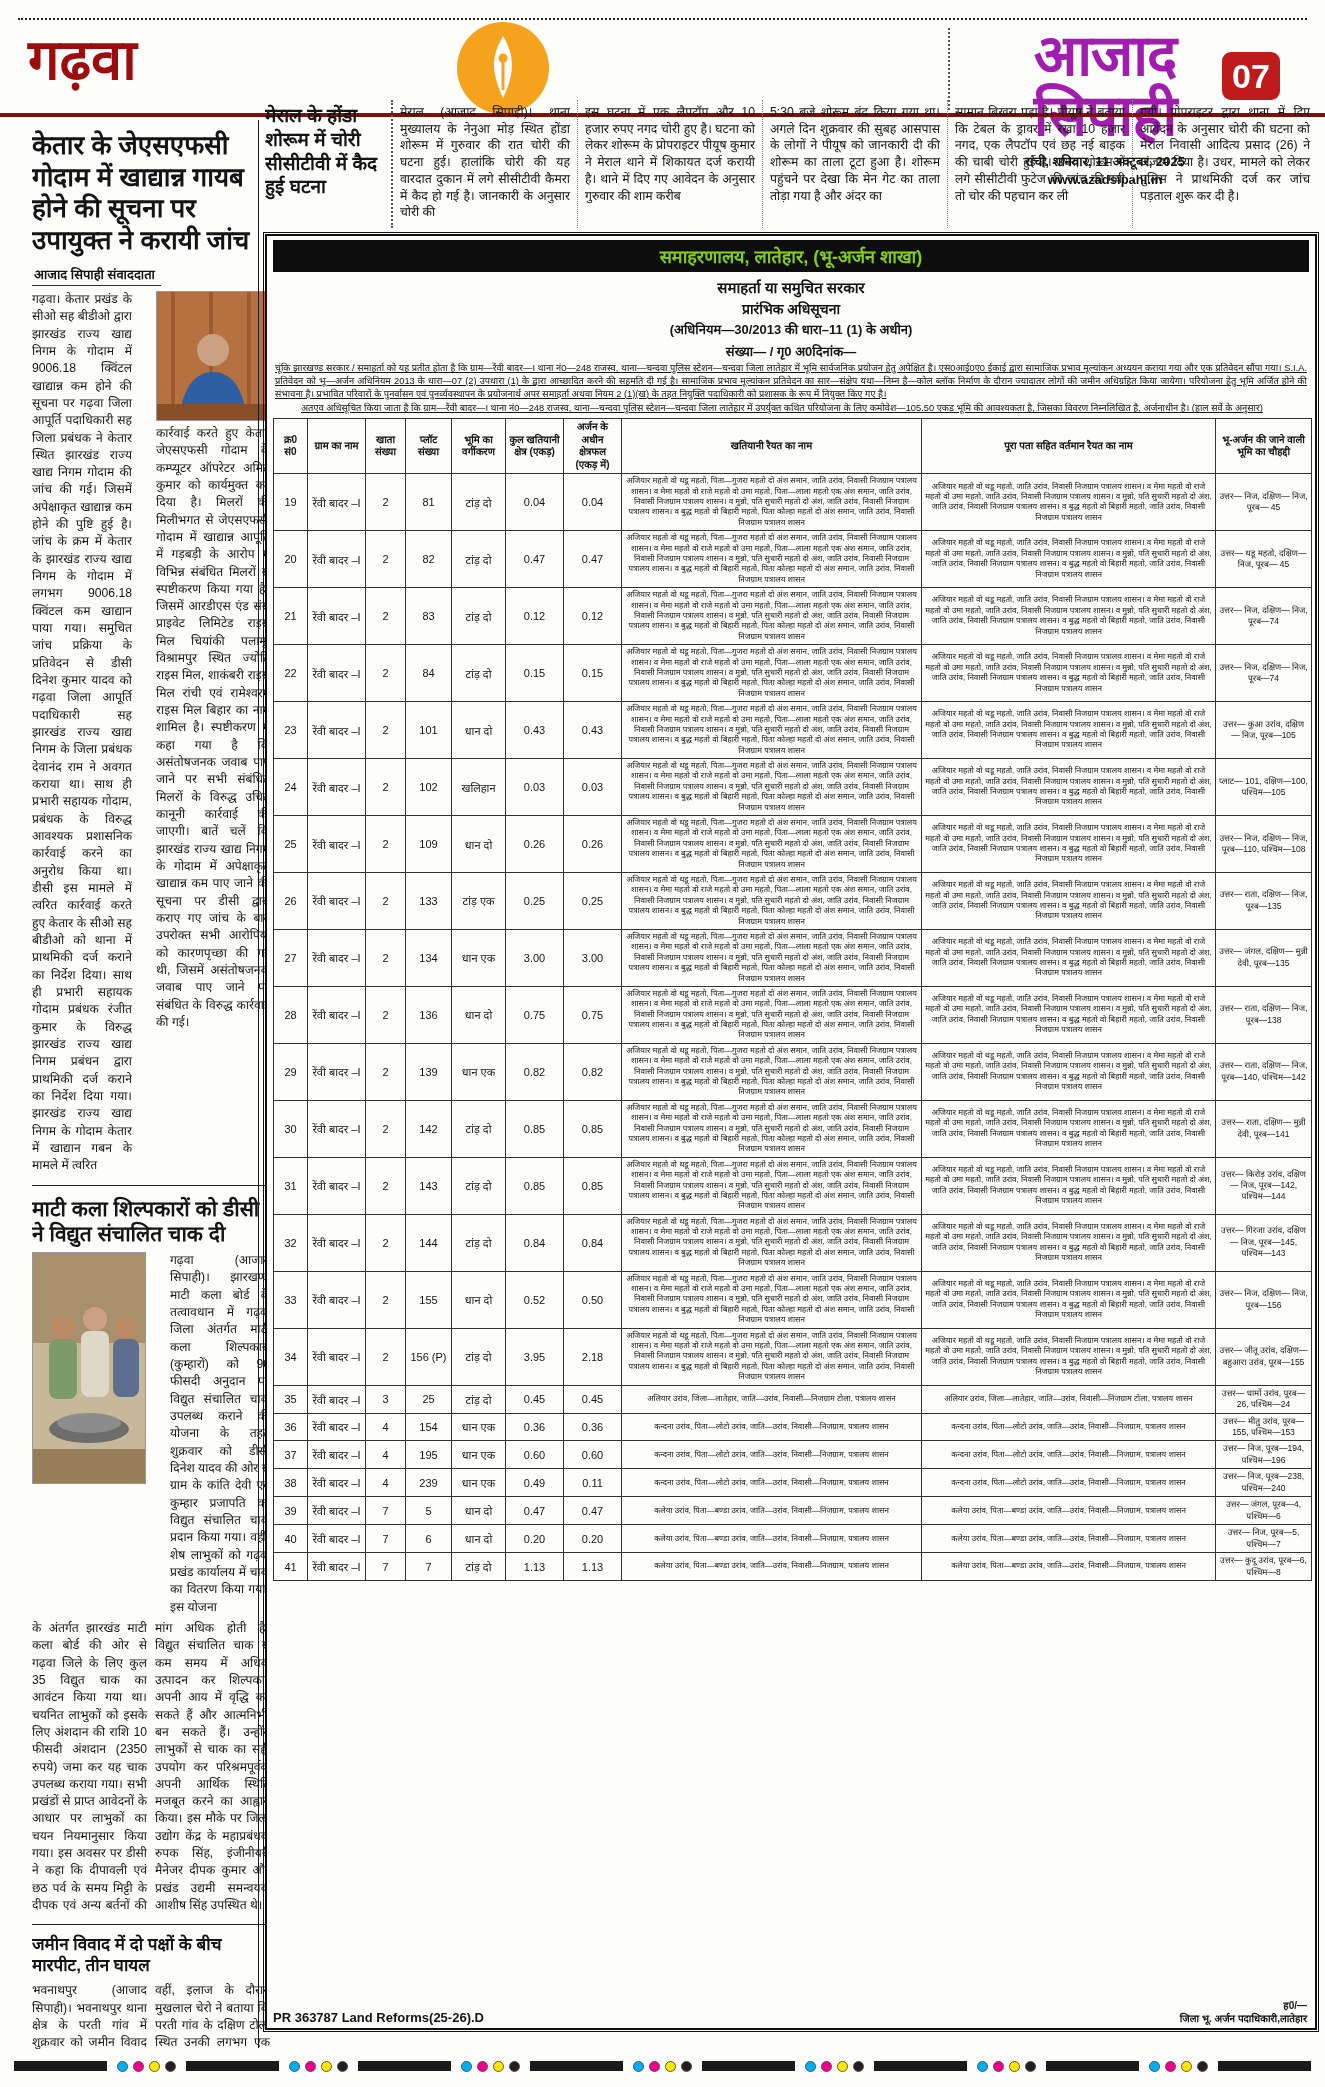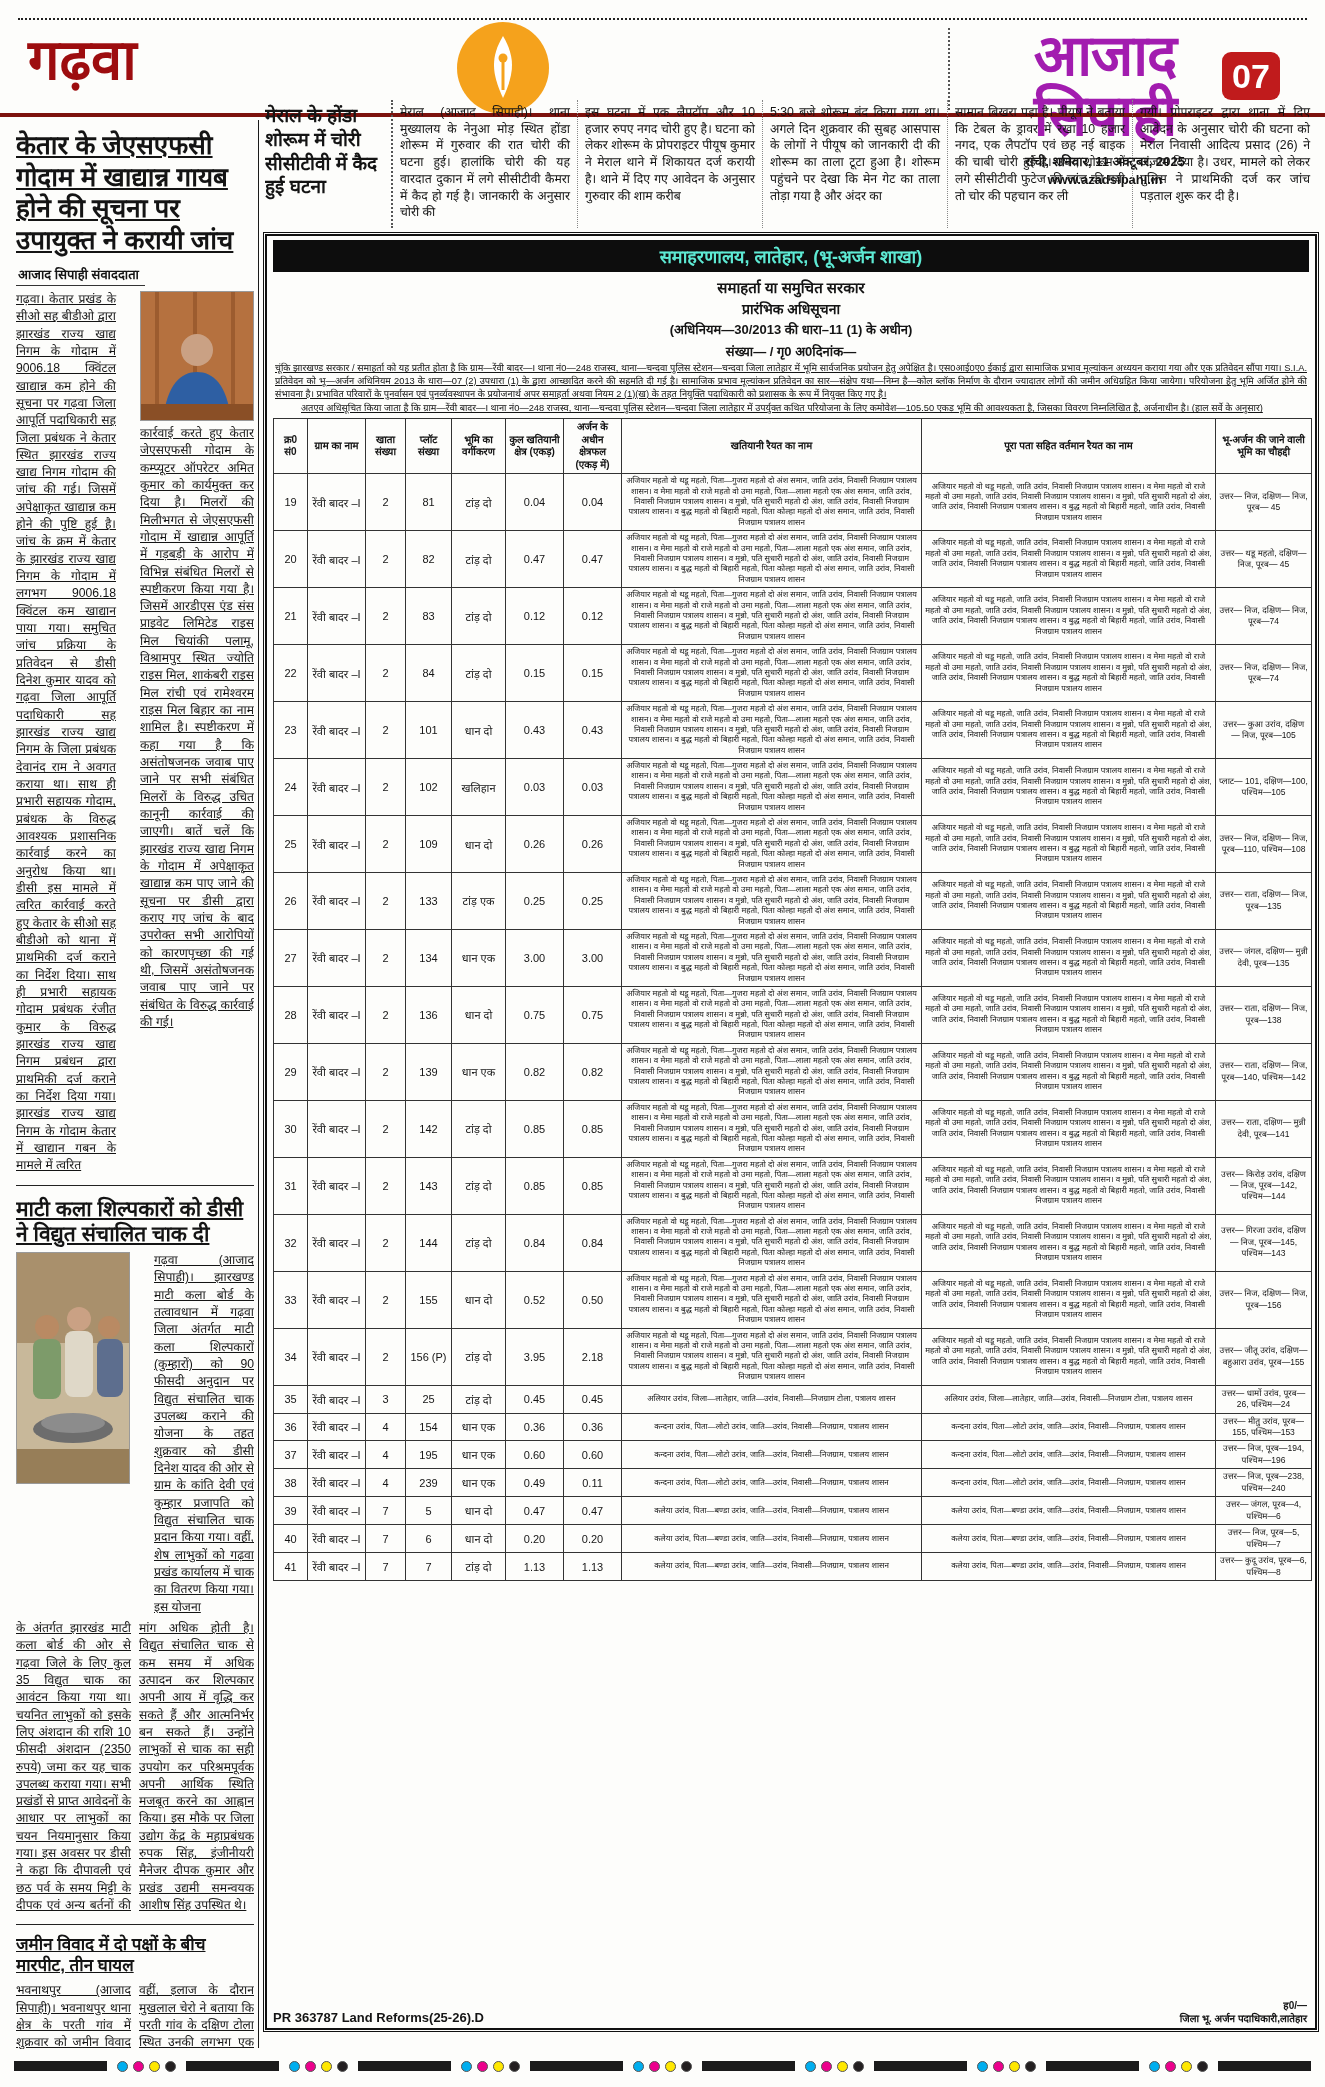--- a/index.html
+++ b/index.html
@@ -11,41 +11,41 @@
   .pen-badge{position:absolute;left:455px;top:20px;width:96px;height:96px;}
   .mast-right{position:absolute;left:995px;top:26px;width:220px;text-align:center;}
   .paper-name{font-size:57px;font-weight:800;color:#a21caf;line-height:1.05;letter-spacing:-1px;}
   .dateline{font-size:13px;font-weight:700;margin-top:6px;}
   .website{font-size:13px;font-weight:700;margin-top:2px;}
   .mast-vrule{position:absolute;left:948px;top:28px;height:82px;border-left:2px dotted #555;}
   .page-no{position:absolute;left:1222px;top:52px;width:58px;height:48px;background:#c01b1c;color:#fff;
            font-size:34px;font-weight:800;display:flex;align-items:center;justify-content:center;border-radius:9px;}
   .red-rule{position:absolute;left:0;top:113px;width:100%;height:4px;background:#7d120d;}
   
-  .left-col{position:absolute;left:16px;top:124px;width:238px;height:1925px;overflow:hidden;text-decoration:underline;}
+  .left-col{position:absolute;left:32px;top:124px;width:238px;height:1925px;overflow:hidden;}
   .h-big{font-size:26px;font-weight:800;line-height:1.22;margin:6px 0 8px 0;}
   .h-mid{font-size:21px;font-weight:800;line-height:1.2;margin:10px 0 6px 0;}
   .h-small{font-size:17px;font-weight:800;line-height:1.2;margin:10px 0 6px 0;}
   .byline{font-size:13px;font-weight:700;border-bottom:1.5px solid #333;display:inline-block;padding:0 6px 2px 2px;margin-bottom:5px;}
   .cols2{display:flex;gap:24px;}
   .colw{flex:1;font-size:12.2px;line-height:1.42;text-align:justify;}
   .body2{font-size:12.2px;line-height:1.42;text-align:justify;column-count:2;column-gap:8px;}
   .photo{display:block;border:1px solid #999;}
   .art-sep{border-top:1.5px solid #222;margin:10px 0 0 0;}
   
   .v-divider{position:absolute;left:258px;top:120px;height:1928px;border-left:1.5px solid #1a1a1a;}
   .right-area{position:absolute;left:265px;top:100px;width:1052px;}
   .top-strip{display:flex;height:128px;overflow:hidden;}
   .strip-head{width:118px;font-size:19px;font-weight:800;line-height:1.25;padding:4px 8px 0 0;border-right:2px dotted #555;}
   .strip-col{flex:1;font-size:12.3px;line-height:1.36;padding:4px 7px 0 7px;text-align:justify;}
   .strip-col + .strip-col{border-left:1px dotted #888;}
   
   .notice-box{margin-top:6px;border:2px solid #111;outline:1px solid #111;outline-offset:1px;
               padding:4px 6px 22px 6px;height:1766px;position:relative;overflow:hidden;background:#fdfdfb;}
-  .dept-bar{background:#0d0d0d;color:#5eead4;text-align:center;font-size:18px;font-weight:700;padding:4px 8px;}
+  .dept-bar{background:#0d0d0d;color:#84cc16;text-align:center;font-size:18px;font-weight:700;padding:4px 8px;}
   .n-line1{text-align:center;font-size:15px;font-weight:700;margin-top:5px;}
   .n-line2{text-align:center;font-size:14px;font-weight:700;margin-top:2px;}
   .n-line3{text-align:center;font-size:13px;font-weight:700;margin-top:2px;}
   .n-numrow{display:flex;justify-content:center;font-size:13px;font-weight:700;margin:4px 6px 2px 6px;}
   .n-para{font-size:9.3px;line-height:1.38;text-align:justify;margin:2px 2px;text-decoration:underline;}
   .n-para.ind{text-indent:26px;}
   table.lr{border-collapse:collapse;width:100%;margin-top:3px;table-layout:fixed;}
   table.lr th,table.lr td{border:1px solid #333;padding:2px 3px;vertical-align:middle;}
   table.lr th{font-size:10px;font-weight:700;text-align:center;line-height:1.25;}
   td.num{font-size:11px;text-align:center;}

